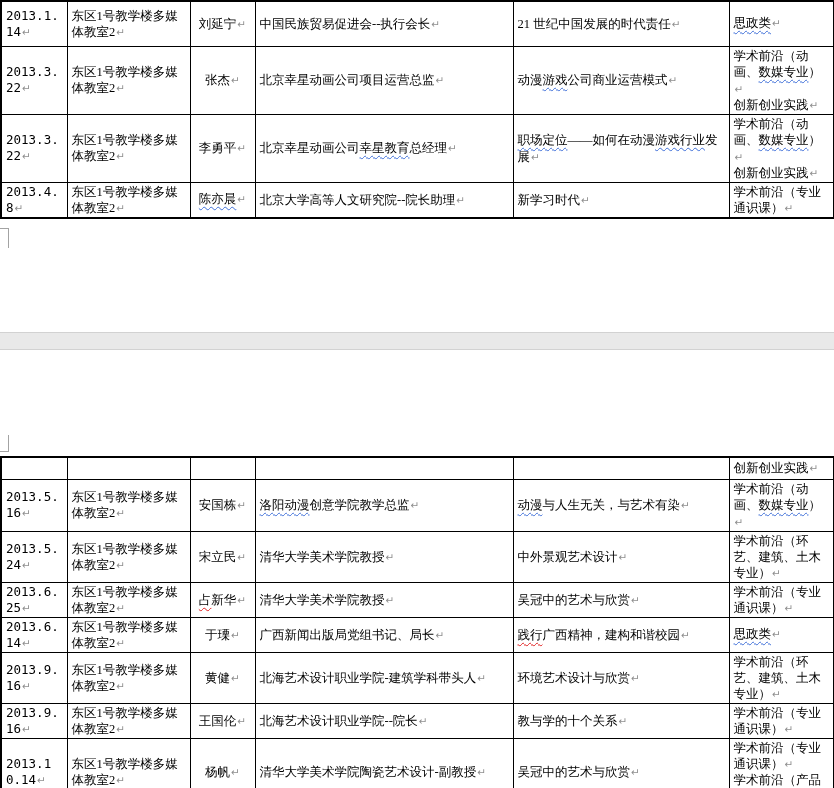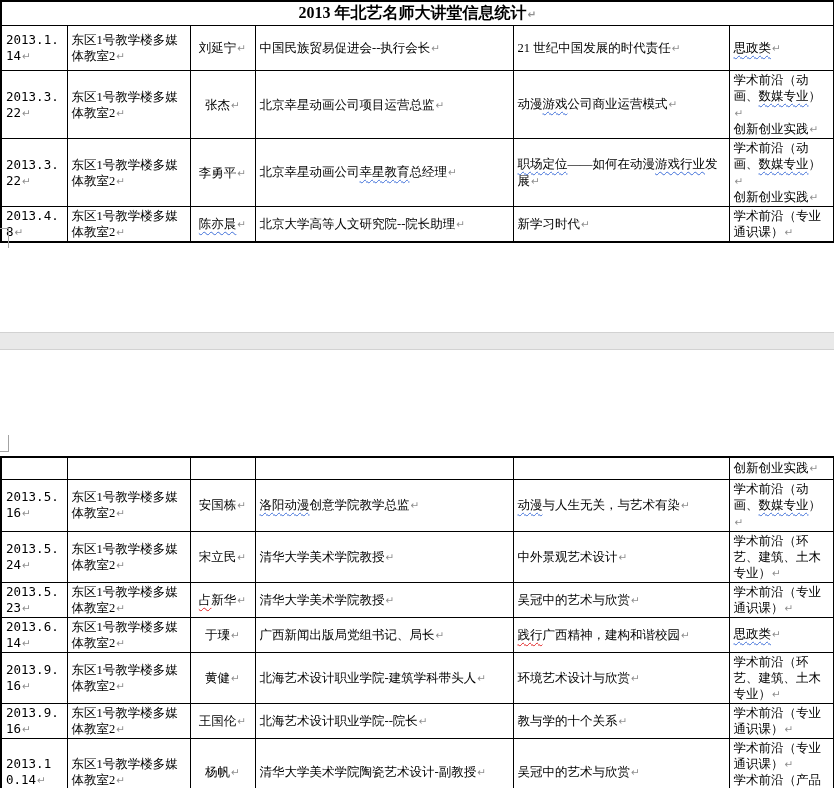--- a/index.html
+++ b/index.html
@@ -37,23 +37,20 @@
   <table class="doc t1">
     <colgroup>
       <col style="width:66px">
         <col style="width:123px">
         <col style="width:65px">
       <col style="width:258px">
         <col style="width:216px">
         <col style="width:105px">
     </colgroup>
     <tbody>
-      <tr class="title-row" style="height:22px">
-        <td colspan="6"><span>2013 年北艺名师大讲堂信息统计</span><span class="mark">↵</span></td>
-      </tr>
     </tbody>
     <tbody id="tbody1">
         <tr style="height: 45px;">
           <td class="c-time"><span>2013.1.14</span><span class="mark">↵</span></td>
           <td class="c-place"><span>东区1号教学楼多媒体教室2</span><span class="mark">↵</span></td>
           <td class="c-speaker">
             <div class="para"><span>刘延宁</span><span class="mark">↵</span></div>
           </td>
           <td class="c-org">
             <div class="para"><span>中国民族贸易促进会--执行会长</span><span class="mark">↵</span></div>
@@ -168,21 +165,21 @@
             <div class="para"><span>清华大学美术学院教授</span><span class="mark">↵</span></div>
           </td>
           <td class="c-lecture">
             <div class="para"><span>中外景观艺术设计</span><span class="mark">↵</span></div>
           </td>
           <td class="c-type">
             <div class="para"><span>学术前沿（环艺、建筑、土木专业）</span><span class="mark">↵</span></div>
           </td>
         </tr>
         <tr style="height: 32px;">
-          <td class="c-time"><span>2013.5.23</span><span class="mark">↵</span></td>
+          <td class="c-time"><span>2013.6.25</span><span class="mark">↵</span></td>
           <td class="c-place"><span>东区1号教学楼多媒体教室2</span><span class="mark">↵</span></td>
           <td class="c-speaker">
             <div class="para"><span class="wr">占</span><span>新华</span><span class="mark">↵</span></div>
           </td>
           <td class="c-org">
             <div class="para"><span>清华大学美术学院教授</span><span class="mark">↵</span></div>
           </td>
           <td class="c-lecture">
             <div class="para"><span>吴冠中的艺术与欣赏</span><span class="mark">↵</span></div>
           </td>

